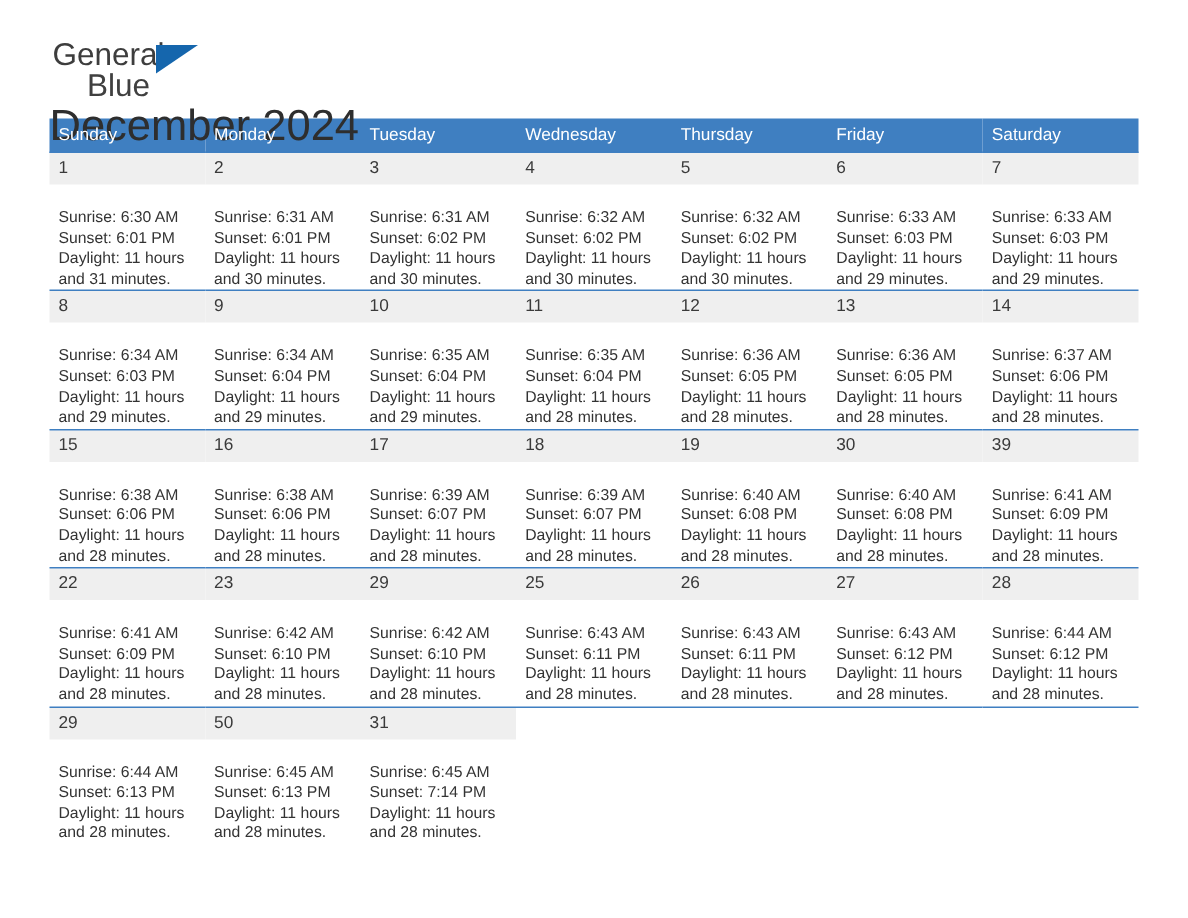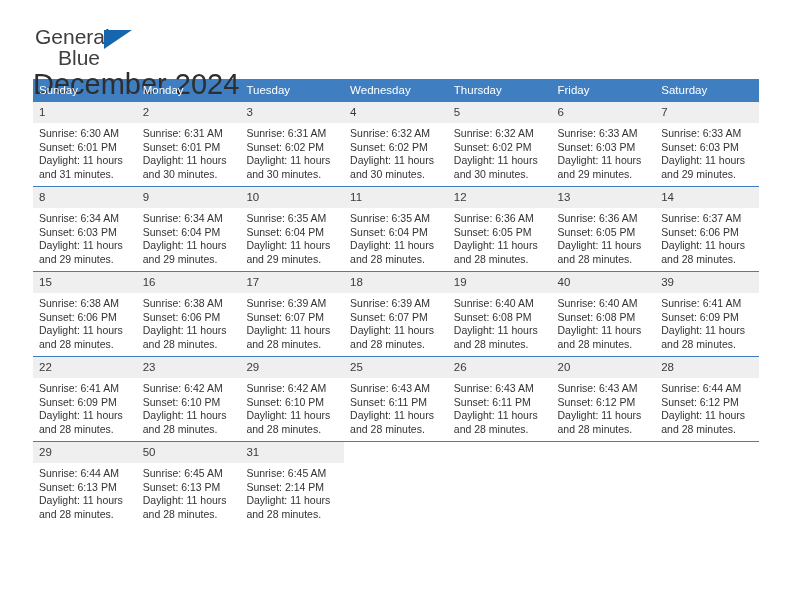--- a/index.html
+++ b/index.html
@@ -119,20 +119,21 @@
   }
   .cell.empty .daynum {
     background: transparent;
     color: transparent;
   }
   .details {
     padding: 4px 6px 0 6px;
     font-size: 10.5px;
     line-height: 13.6px;
     color: #333333;
+    margin-top: 12px;
   }
   .details div {
     white-space: nowrap;
   }
 </style>
 </head>
 <body>
 
 <div class="page">
 
@@ -333,21 +334,21 @@
           <td class="cell filled">
             <div class="daynum">19</div>
             <div class="details">
               <div>Sunrise: 6:40 AM</div>
               <div>Sunset: 6:08 PM</div>
               <div>Daylight: 11 hours</div>
               <div>and 28 minutes.</div>
             </div>
           </td>
           <td class="cell filled">
-            <div class="daynum">40</div>
+            <div class="daynum">30</div>
             <div class="details">
               <div>Sunrise: 6:40 AM</div>
               <div>Sunset: 6:08 PM</div>
               <div>Daylight: 11 hours</div>
               <div>and 28 minutes.</div>
             </div>
           </td>
           <td class="cell filled">
             <div class="daynum">39</div>
             <div class="details">
@@ -398,21 +399,21 @@
           <td class="cell filled">
             <div class="daynum">26</div>
             <div class="details">
               <div>Sunrise: 6:43 AM</div>
               <div>Sunset: 6:11 PM</div>
               <div>Daylight: 11 hours</div>
               <div>and 28 minutes.</div>
             </div>
           </td>
           <td class="cell filled">
-            <div class="daynum">20</div>
+            <div class="daynum">27</div>
             <div class="details">
               <div>Sunrise: 6:43 AM</div>
               <div>Sunset: 6:12 PM</div>
               <div>Daylight: 11 hours</div>
               <div>and 28 minutes.</div>
             </div>
           </td>
           <td class="cell filled">
             <div class="daynum">28</div>
             <div class="details">
@@ -439,21 +440,21 @@
               <div>Sunrise: 6:45 AM</div>
               <div>Sunset: 6:13 PM</div>
               <div>Daylight: 11 hours</div>
               <div>and 28 minutes.</div>
             </div>
           </td>
           <td class="cell filled">
             <div class="daynum">31</div>
             <div class="details">
               <div>Sunrise: 6:45 AM</div>
-              <div>Sunset: 2:14 PM</div>
+              <div>Sunset: 7:14 PM</div>
               <div>Daylight: 11 hours</div>
               <div>and 28 minutes.</div>
             </div>
           </td>
           <td class="cell empty">
             <div class="daynum"></div>
           </td>
           <td class="cell empty">
             <div class="daynum"></div>
           </td>

